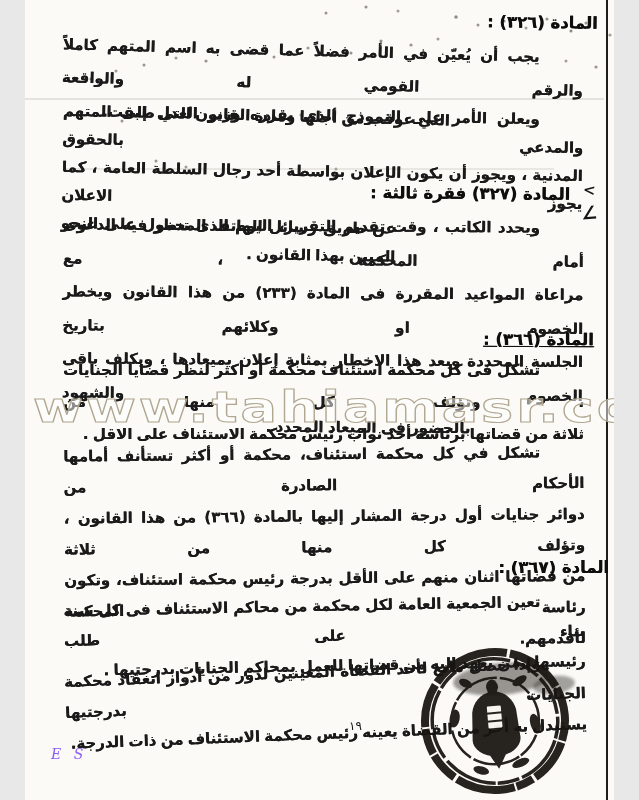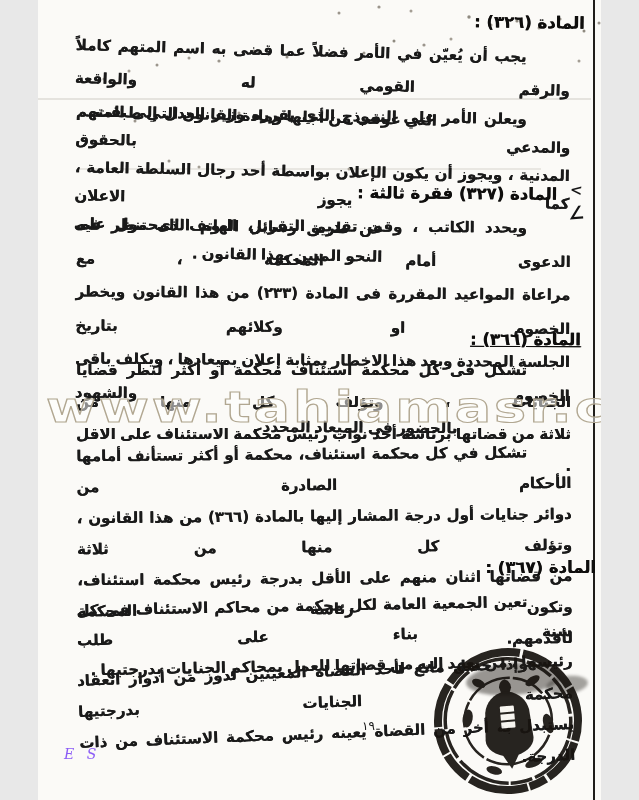--- a/index.html
+++ b/index.html
@@ -1,19 +1,19 @@
 <!DOCTYPE html>
 <html lang="ar"><head>
 <meta charset="utf-8">
 <style>
   html,body{margin:0;padding:0;background:#e8e8e8;}
   .page{
     position:relative;width:563px;height:800px;margin:0 auto;
     background:#fbfaf7;overflow:hidden;
-    font-family:"DejaVu Sans",sans-serif;color:#1a1a1a;
+    font-family:"DejaVu Sans",sans-serif;color:#1a1a1a;padding-left:26px;
   }
   .border-right{position:absolute;top:0;bottom:0;right:6px;width:2px;background:#1f1d1a;}
   .content{position:absolute;inset:0;direction:rtl;}
   .heading{
     position:absolute;font-size:16.5px;font-weight:bold;white-space:nowrap;
     color:#0f0e0d;text-shadow:.35px 0 0 currentColor;z-index:1;
   }
   .para{
     position:absolute;left:38px;right:30px;font-size:15px;font-weight:bold;
     transform-origin:right top;z-index:1;word-spacing:-1px;letter-spacing:-.1px;

